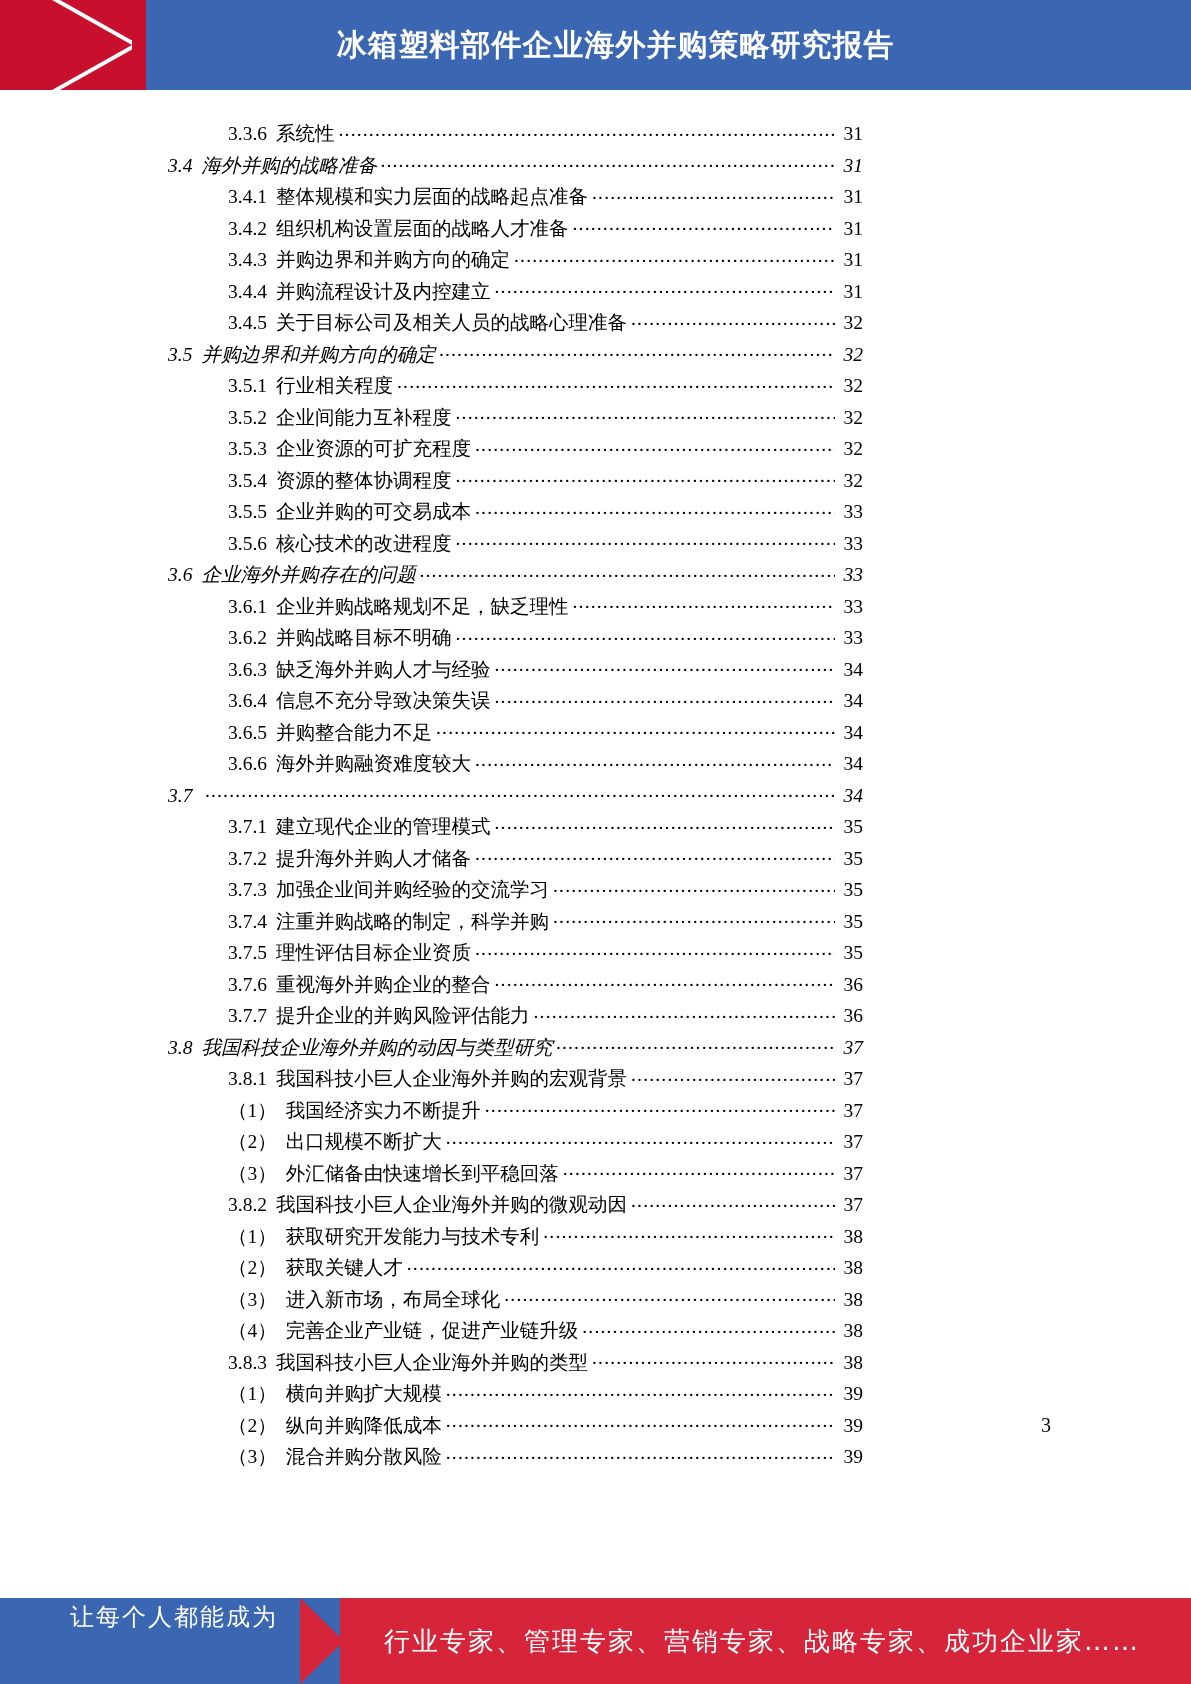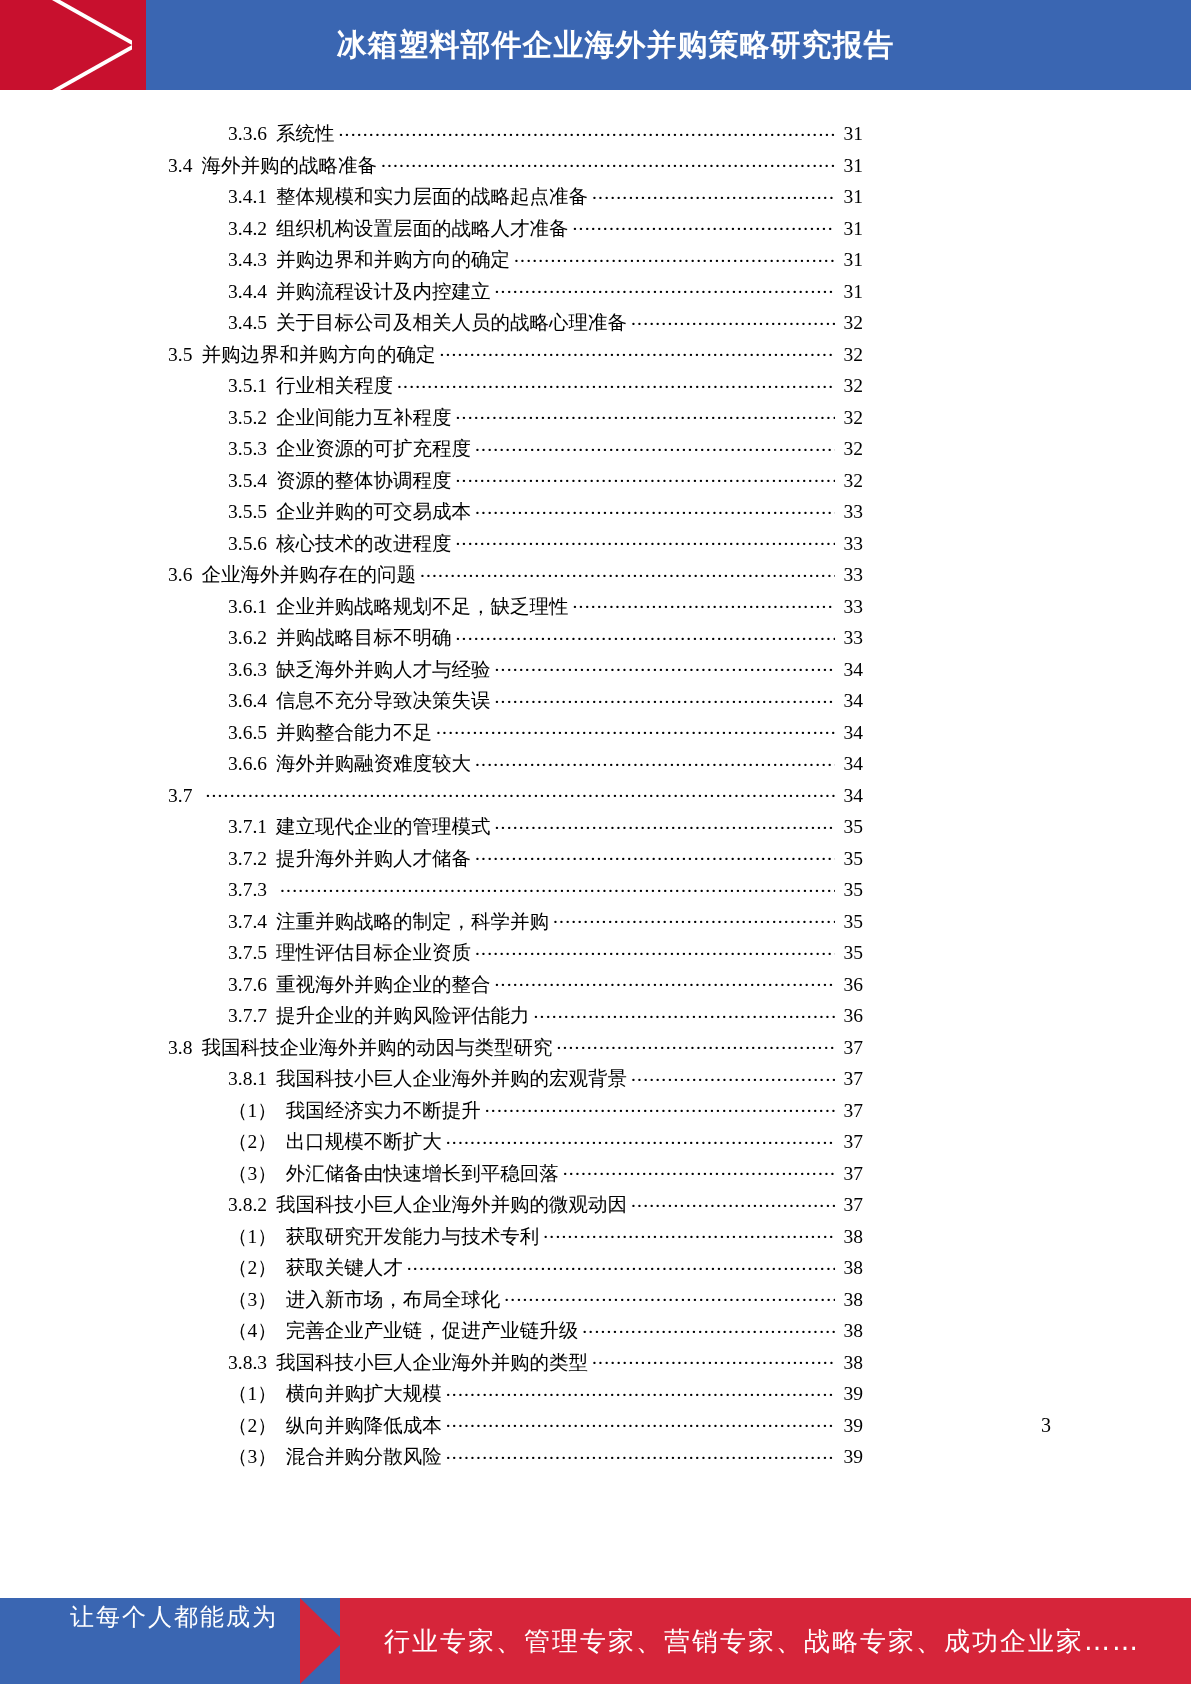--- a/index.html
+++ b/index.html
@@ -117,21 +117,21 @@
     left: 0;
     bottom: 0.05em;
     white-space: nowrap;
   }
   .toc-page {
     flex: 0 0 auto;
     text-align: right;
     min-width: 26px;
   }
   
-  .lvl-2 { padding-left: 0px; }
+  .lvl-2 { padding-left: 0px; font-style: italic; }
   .lvl-3 { padding-left: 60px; }
   .lvl-4 { padding-left: 60px; }
 
   
   .page-number {
     position: absolute;
     top: 1414px;
     right: 140px;
     font-size: 20px;
     color: #000;
@@ -351,20 +351,21 @@
       <span class="toc-page">35</span>
     </div>
     <div class="toc-row lvl-3">
       <span class="toc-num">3.7.2</span>
       <span class="toc-label">提升海外并购人才储备</span>
       <span class="toc-dots"></span>
       <span class="toc-page">35</span>
     </div>
     <div class="toc-row lvl-3">
       <span class="toc-num">3.7.3</span>
+      <span class="toc-label">加强企业间并购经验的交流学习</span>
       <span class="toc-dots"></span>
       <span class="toc-page">35</span>
     </div>
     <div class="toc-row lvl-3">
       <span class="toc-num">3.7.4</span>
       <span class="toc-label">注重并购战略的制定，科学并购</span>
       <span class="toc-dots"></span>
       <span class="toc-page">35</span>
     </div>
     <div class="toc-row lvl-3">

